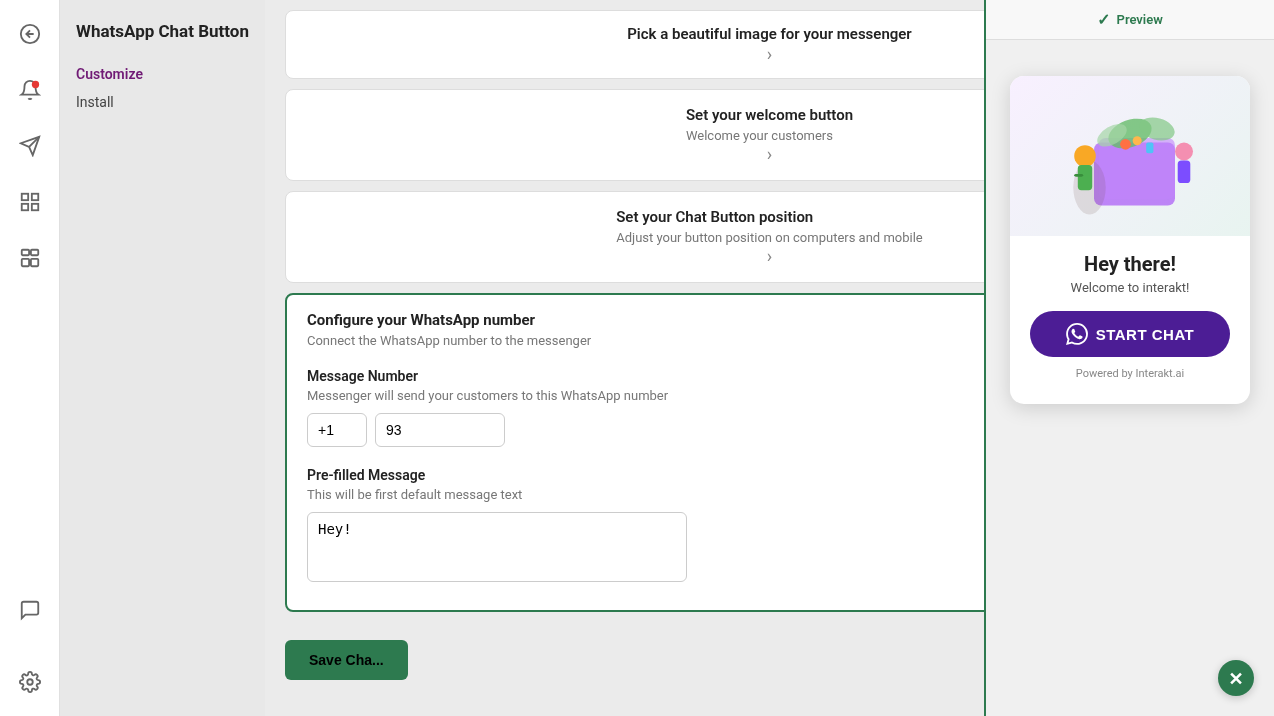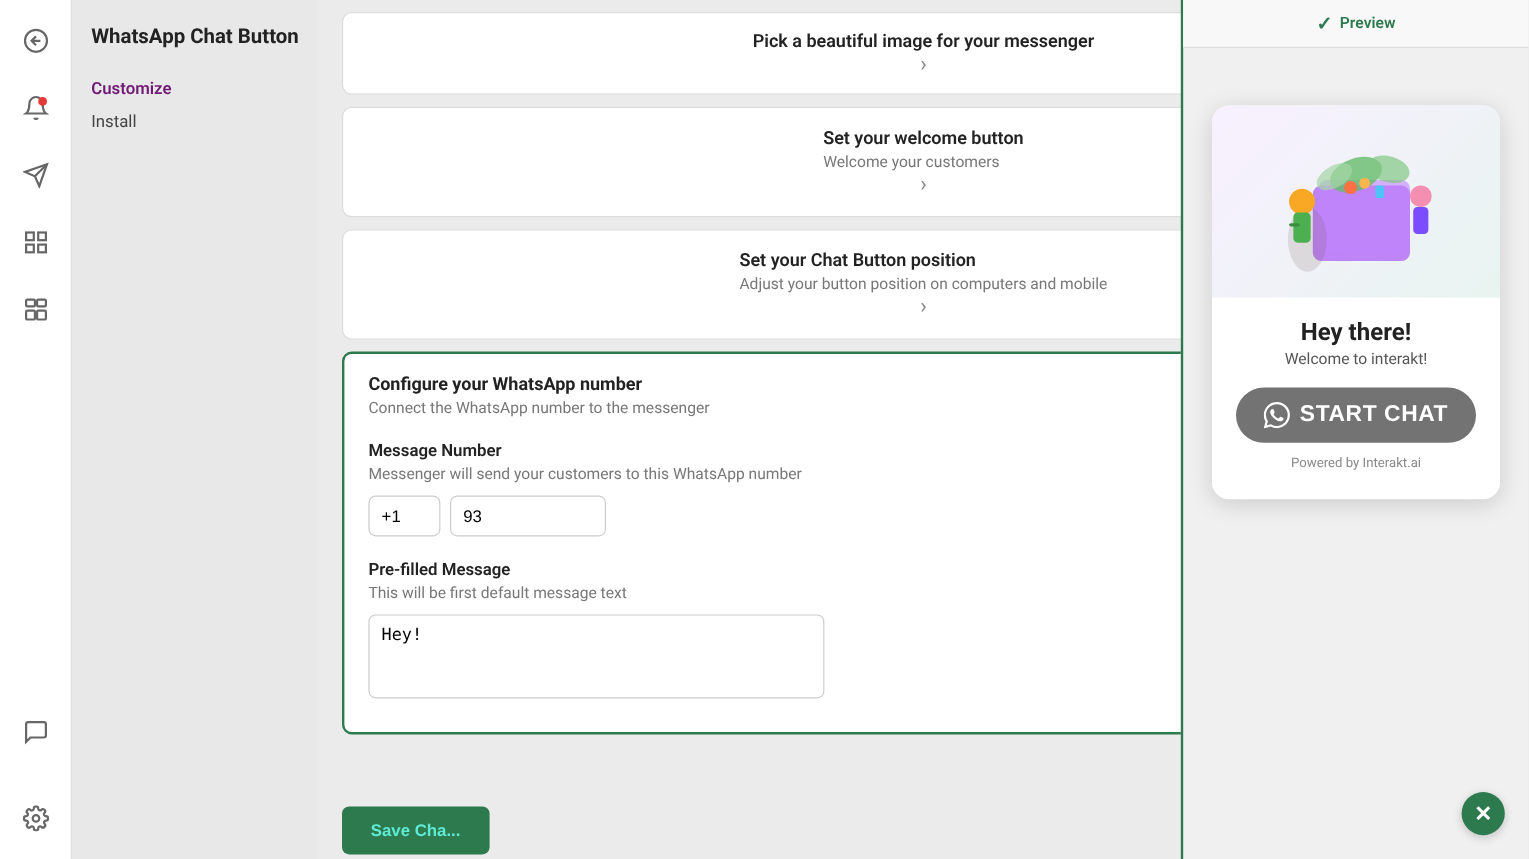--- a/index.html
+++ b/index.html
@@ -170,24 +170,24 @@
       border: 1px solid #ccc;
       border-radius: 6px;
       font-size: 14px;
       resize: none;
       height: 70px;
     }
 
     
     .save-btn {
       position: absolute;
-      bottom: 4px;
+      bottom: 36px;
       left: 20px;
       background: #2d7a4f;
-      color: #5eead4;
+      color: #000000;
       border: none;
       padding: 12px 24px;
       border-radius: 6px;
       font-size: 14px;
       font-weight: 600;
       cursor: pointer;
       z-index: 10;
     }
 
     
@@ -214,21 +214,21 @@
       font-weight: 600;
       background: #f8f8f8;
       border-bottom: 1px solid #ddd;
     }
     .preview-checkmark {
       color: #2d7a4f;
       font-size: 16px;
     }
 
     .preview-widget {
-      margin: 32px auto;
+      margin: 20px auto;
       width: 240px;
       background: #fff;
       border-radius: 14px;
       overflow: hidden;
       box-shadow: 0 4px 20px rgba(0,0,0,0.15);
       display: flex;
       flex-direction: column;
     }
 
     .widget-image-area {
@@ -261,26 +261,26 @@
     .widget-subtitle {
       font-size: 13px;
       color: #555;
       margin-bottom: 16px;
     }
     .start-chat-btn {
       display: flex;
       align-items: center;
       justify-content: center;
       gap: 8px;
-      background: #737373;
+      background: #4c1d95;
       color: #fff;
       border: none;
       border-radius: 30px;
       padding: 12px 20px;
-      font-size: 19px;
+      font-size: 15px;
       font-weight: 700;
       width: 100%;
       cursor: pointer;
       letter-spacing: 0.5px;
     }
     .whatsapp-icon-btn {
       width: 22px;
       height: 22px;
     }
     .powered-by {

